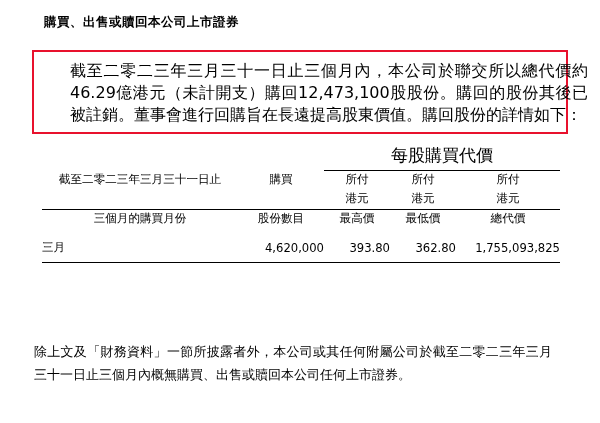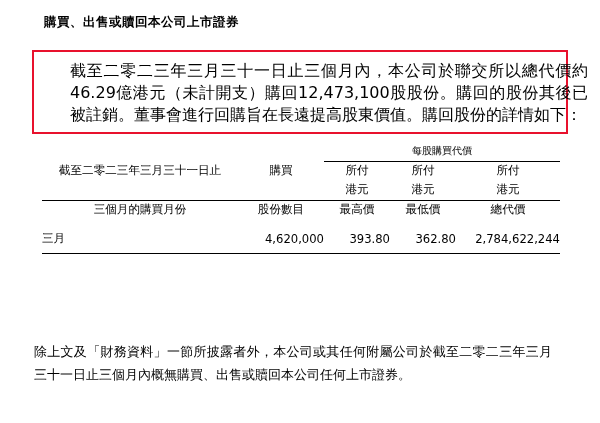--- a/index.html
+++ b/index.html
@@ -65,21 +65,21 @@
     border-collapse: collapse;
     font-size: 11.6px;
   }
   table.fin td, table.fin th {
     padding: 0;
     font-weight: normal;
     vertical-align: bottom;
   }
   .grp-head {
     text-align: center;
-    font-size: 10px;
+    font-size: 17px;
     padding-bottom: 3px !important;
     white-space: nowrap;
   }
   .hdr-cell {
     text-align: center;
     white-space: nowrap;
     line-height: 17px;
     padding-bottom: 2px !important;
   }
   .hdr-left {
@@ -179,21 +179,21 @@
             <td></td>
             <td></td>
             <td></td>
             <td></td>
         </tr>
         <tr class="data-row">
           <td class="lbl rule-thin">三月</td>
           <td class="num rule-thin">4,620,000</td>
           <td class="num rule-thin">393.80</td>
           <td class="num rule-thin">362.80</td>
-          <td class="num rule-thin">2,784,622,244</td>
+          <td class="num rule-thin">1,755,093,825</td>
         </tr>
       </tbody>
     </table>
   </div>
 
   <div class="para-2">除上文及「財務資料」一節所披露者外，本公司或其任何附屬公司於截至二零二三年三月三十一日止三個月內概無購買、出售或贖回本公司任何上市證券。</div>
 
 
 </div>
 

